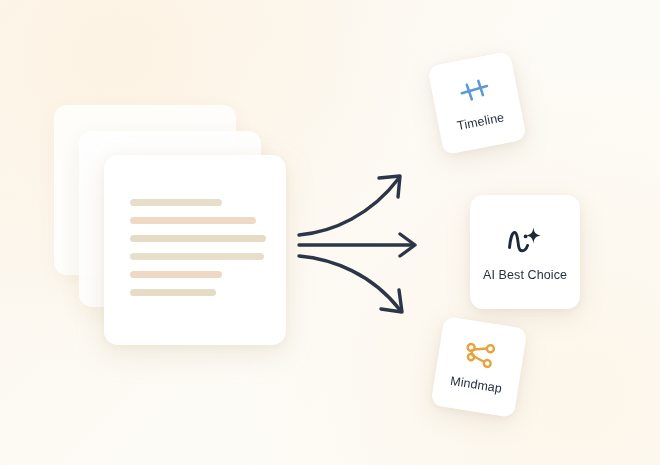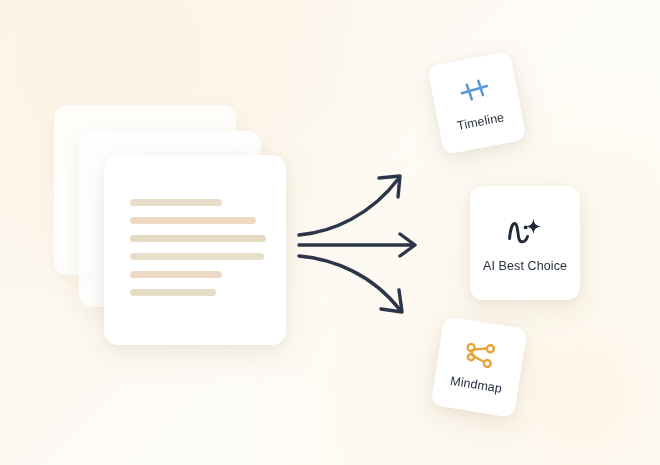--- a/index.html
+++ b/index.html
@@ -104,21 +104,21 @@
 
   #card-timeline {
     left: 435px; top: 58px;
     width: 84px; height: 90px;
     transform: rotate(-11deg);
     border-radius: 11px;
   }
   #card-timeline .opt-icon { margin-bottom: 12px; }
 
   #card-ai {
-    left: 470px; top: 186px;
+    left: 470px; top: 195px;
     width: 110px; height: 114px;
     border-radius: 13px;
   }
   #card-ai .opt-icon { margin-bottom: 11px; }
   #card-ai .opt-label { font-size: 12.5px; }
 
   #card-mindmap {
     left: 437px; top: 322px;
     width: 84px; height: 90px;
     transform: rotate(9deg);

